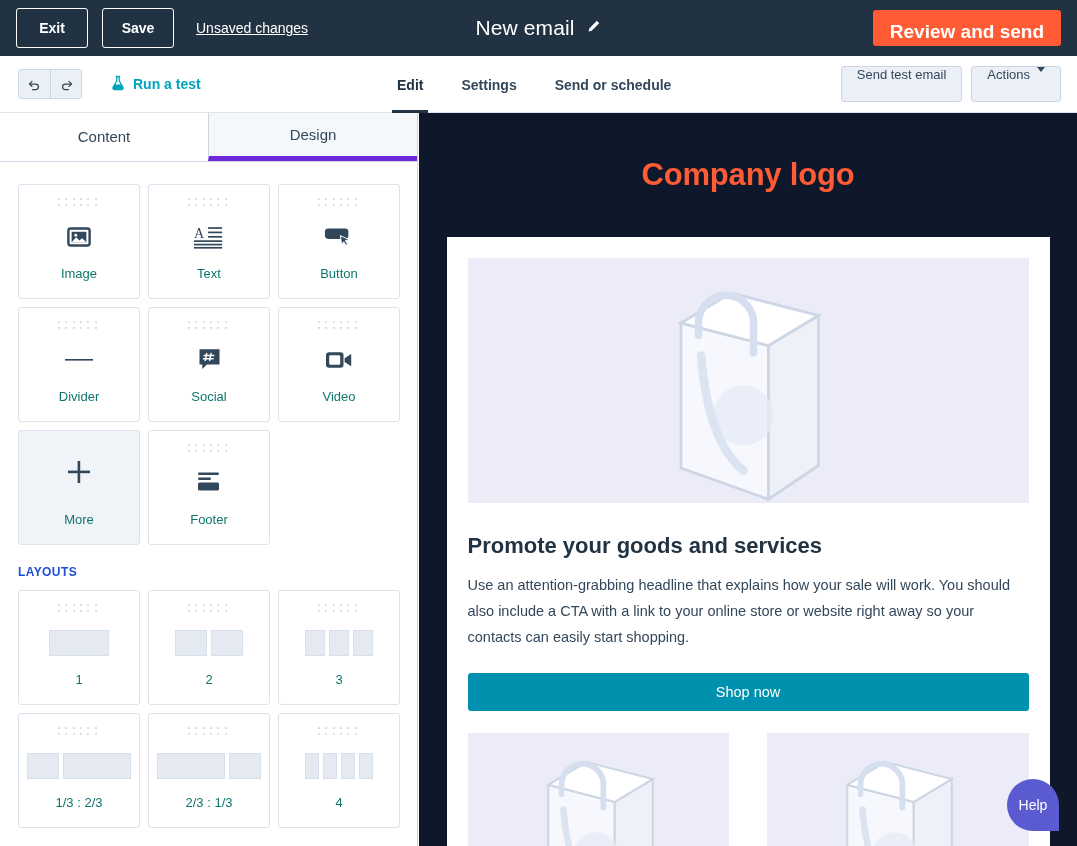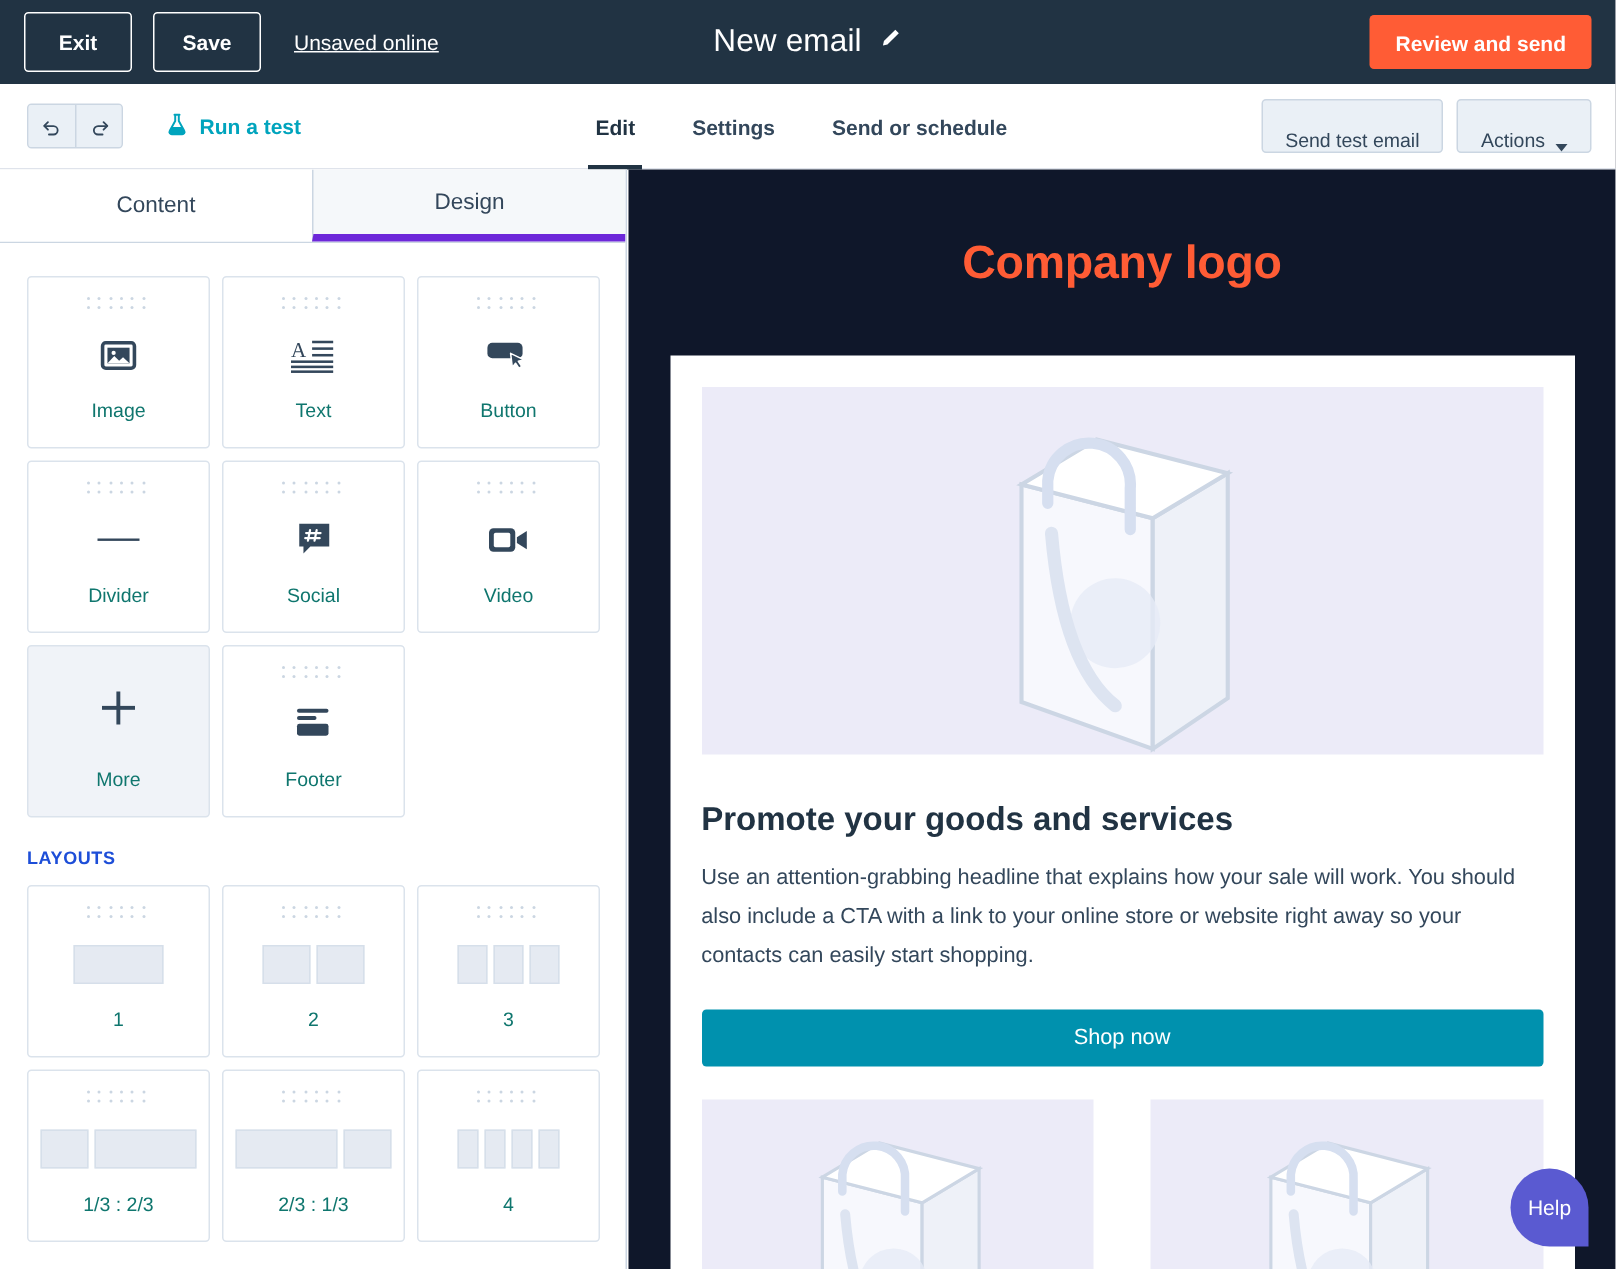--- a/index.html
+++ b/index.html
@@ -37,21 +37,21 @@
     display: flex; align-items: center; justify-content: center;
     pointer-events: none;
   }
   .title-inner { display: flex; align-items: center; gap: 12px; pointer-events: auto; }
   .email-title { color: #ffffff; font-size: 21px; font-weight: 400; letter-spacing: .1px; }
   .pencil-icon { cursor: pointer; display: block; }
   .review-btn {
     position: absolute; right: 16px; top: 10px;
     height: 36px; padding: 11px 17px;
     background: #ff5c35; border: none; border-radius: 3px;
-    color: #ffffff; font-size: 14px; font-weight: 700;
+    color: #ffffff; font-size: 19px; font-weight: 700;
     font-family: "Liberation Sans", sans-serif; cursor: pointer;
   }
 
   
   .subbar {
     position: absolute; top: 56px; left: 0;
     width: 1077px; height: 57px;
     background: #ffffff; border-bottom: 1px solid #dfe3eb;
     display: flex; align-items: center;
   }
@@ -86,21 +86,21 @@
   }
   .subbar-right {
     position: absolute; right: 16px; top: 10px;
     display: flex; gap: 9px; align-items: center;
   }
   .ghost-btn {
     height: 36px; padding: 0 15px;
     background: #eaf0f6; border: 1px solid #cbd6e2; border-radius: 3px;
     color: #33475b; font-size: 13px;
     font-family: "Liberation Sans", sans-serif; cursor: pointer;
-    display: flex; align-items: flex-end; gap: 7px;
+    display: flex; align-items: flex-start; gap: 7px;
   }
   .caret-down {
     width: 0; height: 0; border-left: 4px solid transparent;
     border-right: 4px solid transparent; border-top: 5px solid #33475b;
   }
 
   
   .sidebar {
     position: absolute; top: 113px; left: 0;
     width: 418px; height: 733px;
@@ -193,21 +193,21 @@
   }
 </style>
 </head>
 <body>
 
 <div id="app">
 
   <div class="topbar">
     <button class="tb-btn" id="exit-btn">Exit</button>
     <button class="tb-btn" id="save-btn">Save</button>
-    <span class="unsaved-link">Unsaved online</span>
+    <span class="unsaved-link">Unsaved changes</span>
 
     <div class="title-wrap">
       <div class="title-inner">
         <span class="email-title">New email</span>
         <span class="pencil-icon">
           <svg width="15" height="15" viewBox="0 0 16 16" fill="none">
             <path d="M11.6 1.9l2.5 2.5-8.1 8.1-3.2.7.7-3.2 8.1-8.1z" fill="#ffffff"></path>
           </svg>
         </span>
       </div>

